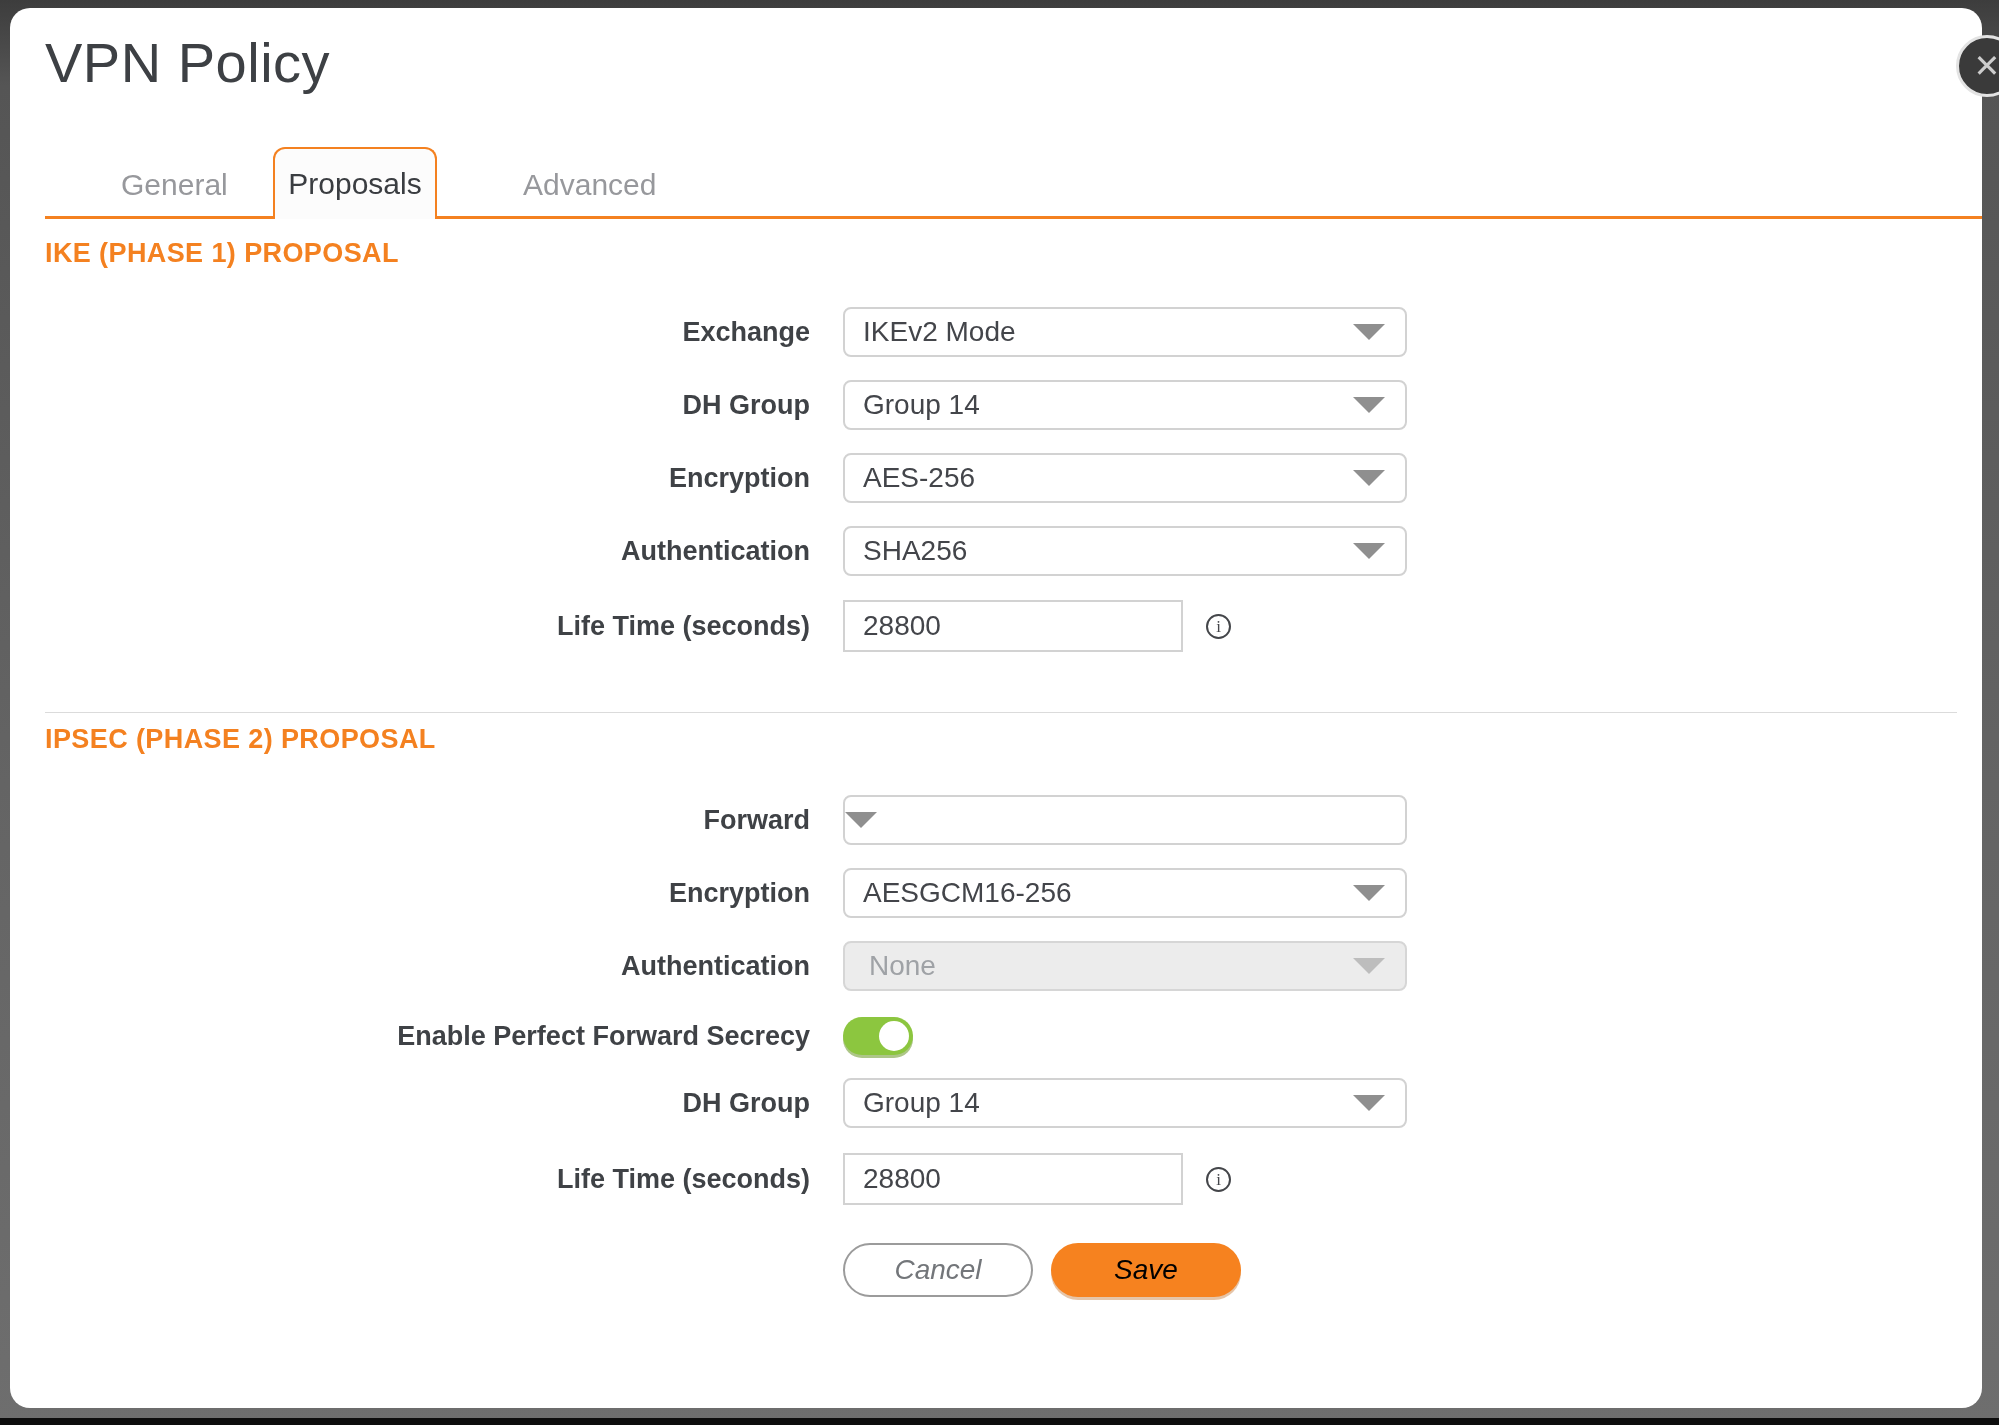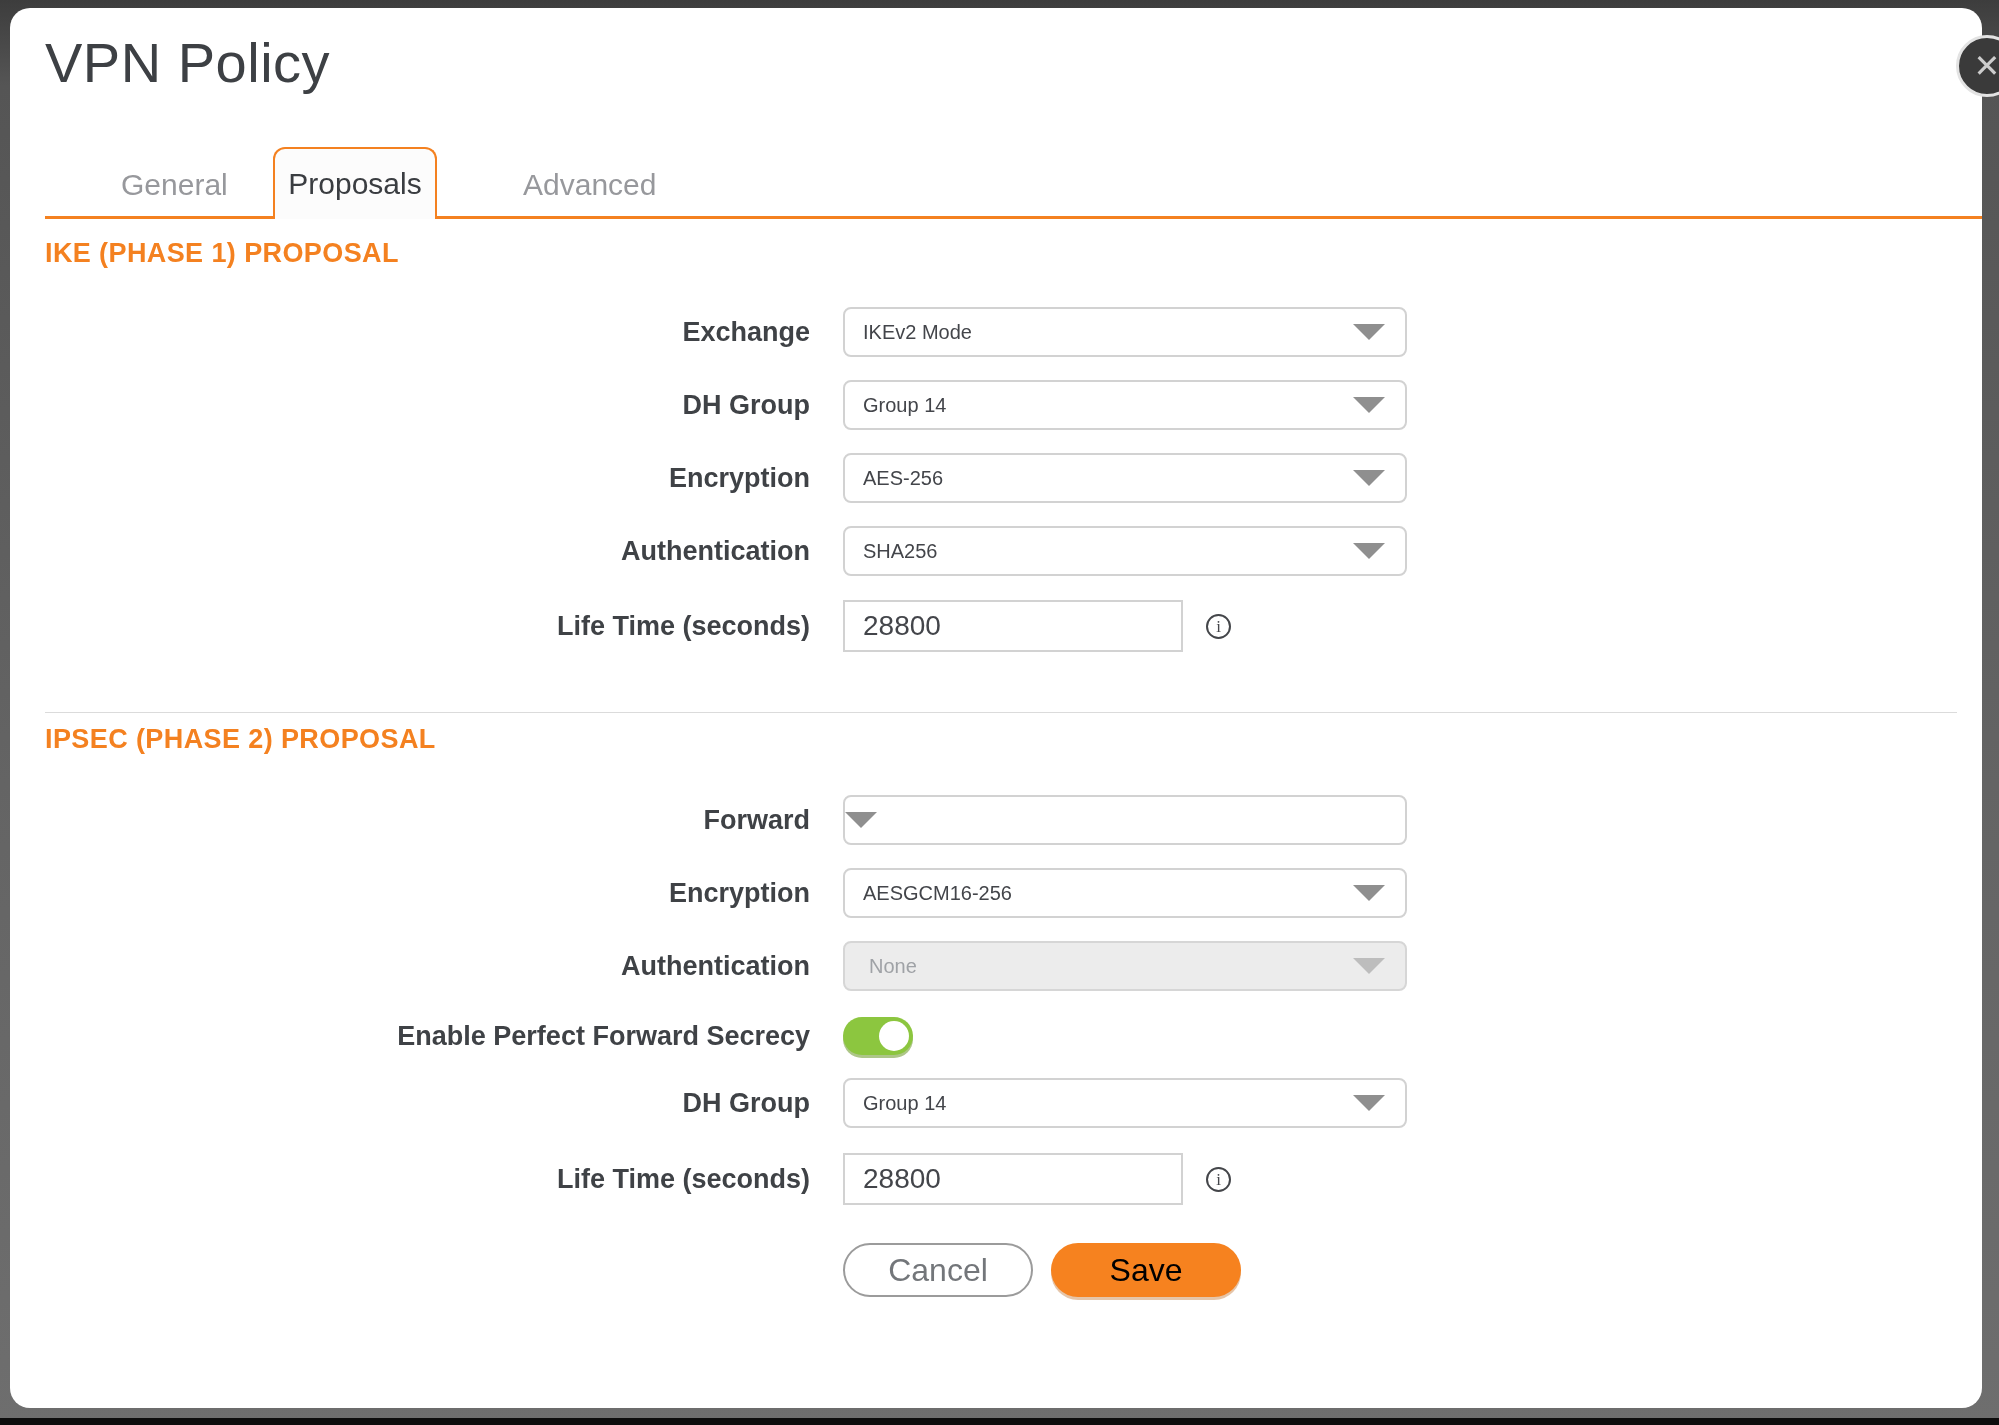--- a/index.html
+++ b/index.html
@@ -55,21 +55,21 @@
   .flabel {
     position:absolute; left:0; top:0; width:800px; text-align:right;
     font-size:27px; font-weight:bold; color:#3f4246; line-height:50px;
   }
   .select {
     position:absolute; left:833px; top:0; width:564px; height:50px;
     background:#ffffff; border:2px solid #d2d2d2; border-radius:8px;
     display:flex; align-items:center; cursor:pointer;
   }
   .select .sel-val {
-    padding-left:18px; font-size:20px; color:#43454a; flex:1;
+    padding-left:18px; font-size:28px; color:#43454a; flex:1;
     white-space:nowrap; overflow:hidden;
   }
   .caret {
     width:0; height:0; margin-right:20px;
     border-left:16px solid transparent; border-right:16px solid transparent;
     border-top:16px solid #8f8f8f;
   }
   .select.disabled { background:#ececec; border-color:#d6d6d6; cursor:default;padding-left:6px; }
   .select.disabled .sel-val { color:#9fa2a6; }
   .select.disabled .caret { border-top-color:#bdbdbd; }
@@ -104,21 +104,21 @@
     box-shadow:0 3px 0 rgba(106,152,38,0.55);
   }
   .toggle .knob {
     position:absolute; right:4px; top:4px; width:30px; height:30px;
     background:#ffffff; border-radius:50%;
   }
   
   .btn {
     position:absolute; top:1235px; width:190px; height:54px; border-radius:28px;
     display:flex; align-items:center; justify-content:center;
-    font-size:32px; cursor:pointer;
+    font-size:28px; cursor:pointer;font-style:italic;
   }
   .btn-cancel {
     left:833px; background:#ffffff; border:2px solid #9b9b9b; color:#73767a;
   }
   .btn-save {
     left:1041px; background:#f6821f; border:none; color:#000000;
     box-shadow:0 3px 0 rgba(180,90,10,0.35);
   }
 </style>
 </head>

